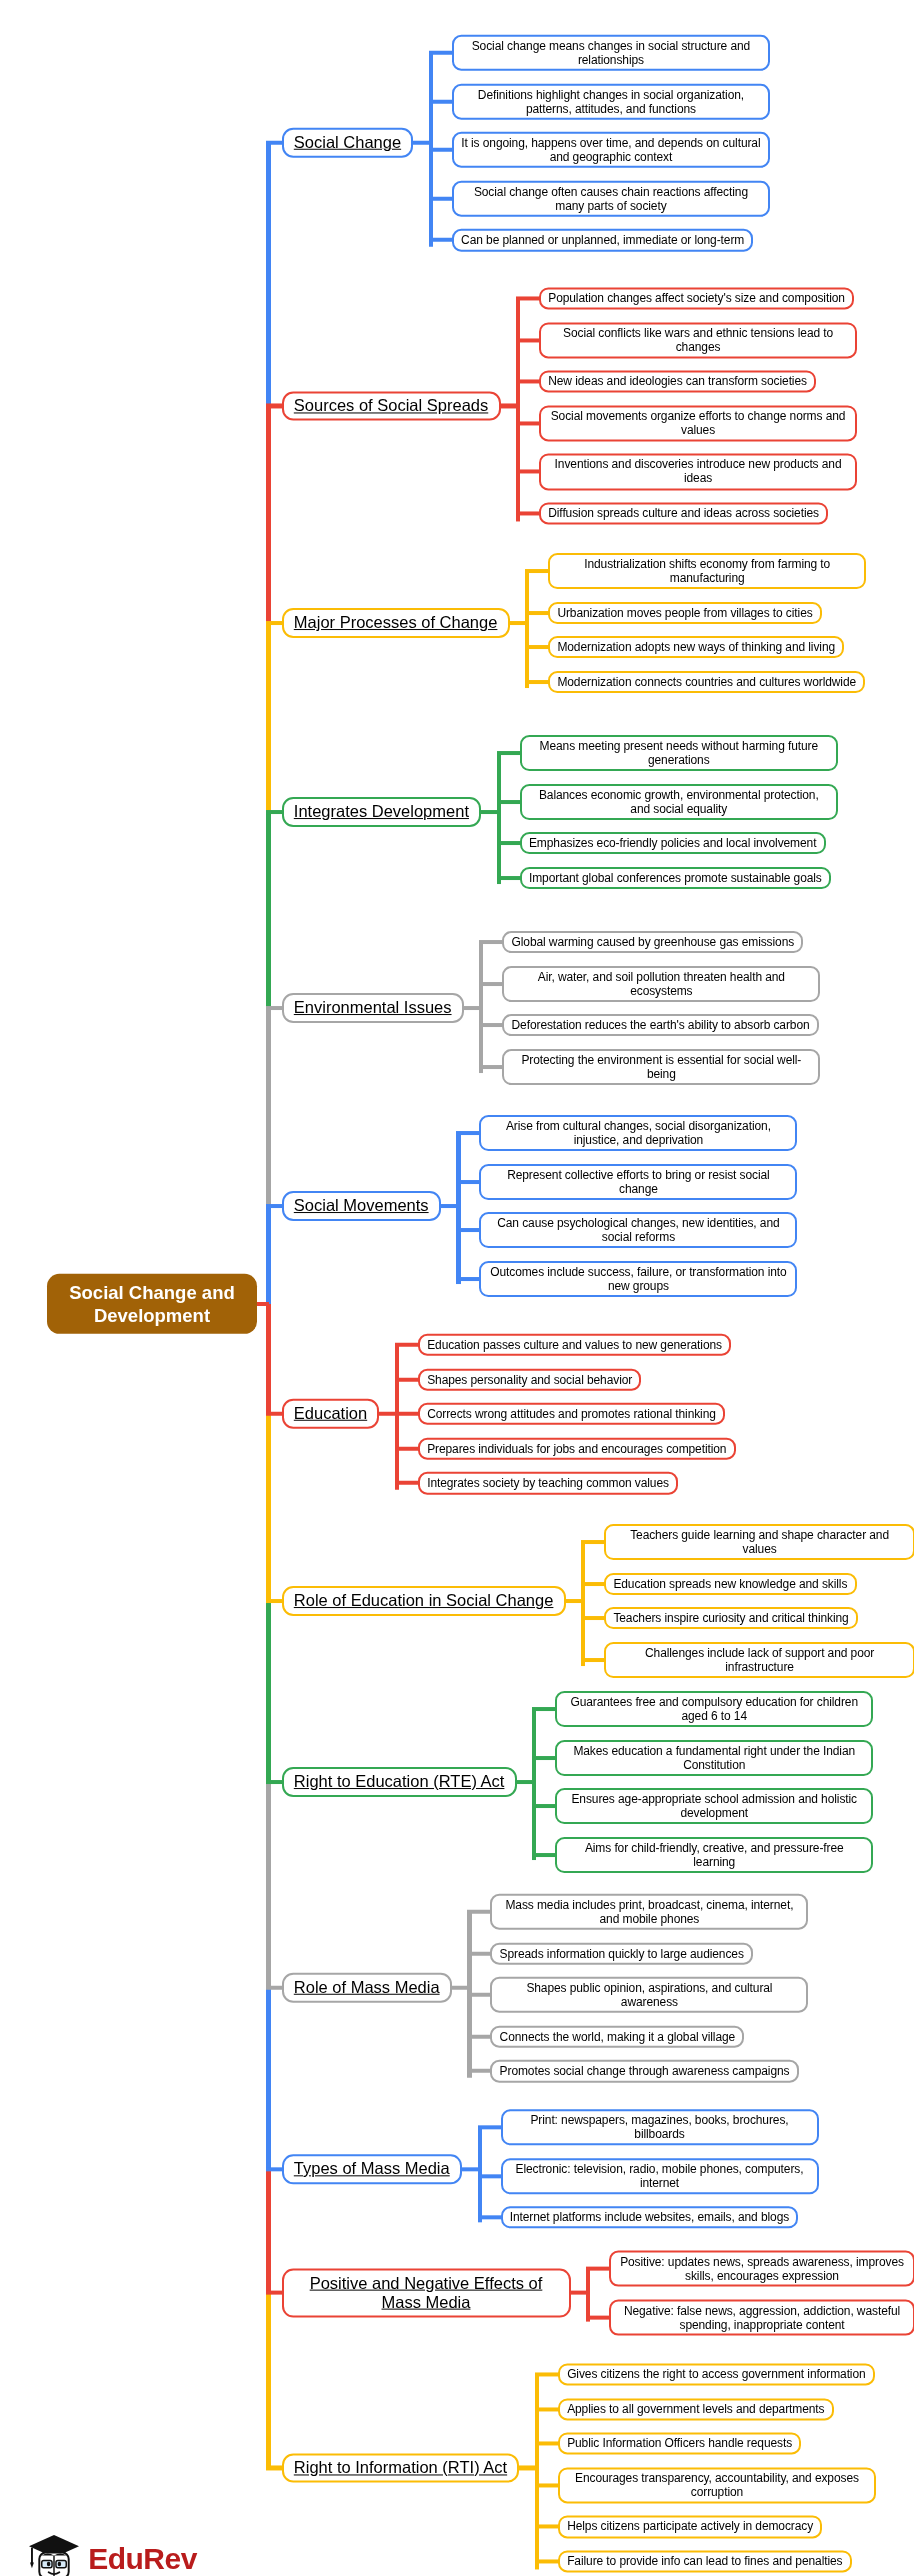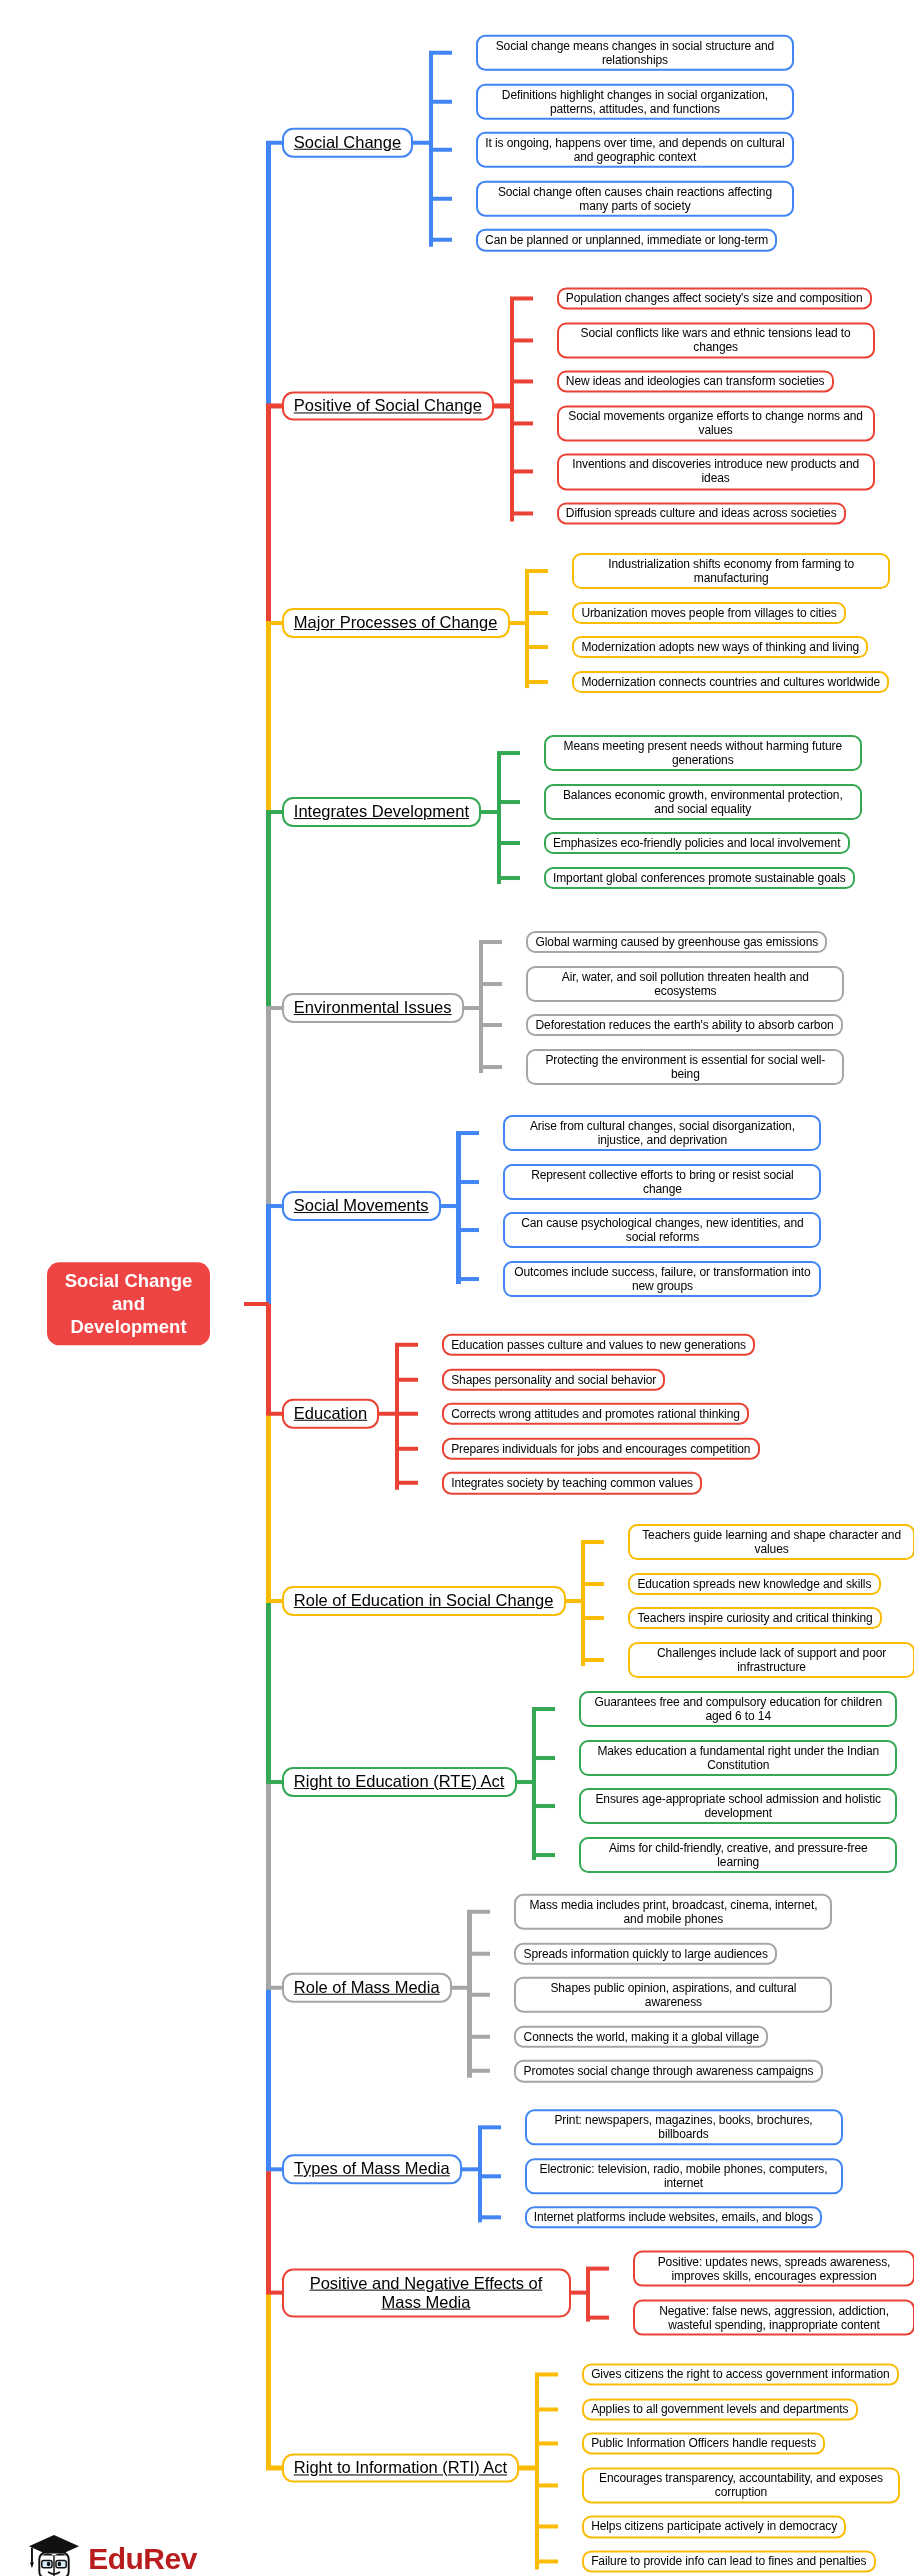--- a/index.html
+++ b/index.html
@@ -12,23 +12,23 @@
     font-family: "Liberation Sans", "DejaVu Sans", sans-serif;
     color: #000;
   }
 
   
   #root-node {
     position: absolute;
     left: 47px;
     top: 1304px;
     transform: translateY(-50%);
-    width: 163px;
+    width: 210px;
     box-sizing: border-box;
-    background: #ef4444;
+    background: #a16207;
     color: #fff;
     border-radius: 12.4px;
     font-size: 18.5px;
     font-weight: bold;
     line-height: 23px;
     text-align: center;
     padding: 7.2px 5.2px;
   }
   #root-link {
     position: absolute;
@@ -77,21 +77,20 @@
     box-sizing: border-box;
     max-width: 318px;
     border: 2.6px solid var(--c);
     border-radius: 9.3px;
     background: #fff;
     font-size: 12px;
     line-height: 14px;
     letter-spacing: -0.1px;
     text-align: center;
     padding: 2.1px 7.2px;
-    margin-left: 24px;
   }
 
   
   #logo {
     position: absolute;
     left: 27px;
     top: 2533px;
     display: flex;
     align-items: center;
     gap: 7.2px;
@@ -152,21 +151,21 @@
           </div>
           <div class="kid">
             <div class="kstub"></div>
             <div class="kbox">Can be planned or unplanned, immediate or long-term</div>
           </div>
           <div class="spine" style="top: 16.5px; height: 195px;"></div>
         </div>
       </div>
       <div class="branch" style="--c: #EA4335; top: 406px;">
         <div class="tstub"></div>
-        <div class="blabel">Positive of Social Change</div>
+        <div class="blabel">Sources of Social Spreads</div>
         <div class="blink"></div>
         <div class="kids">
           <div class="kid">
             <div class="kstub"></div>
             <div class="kbox">Population changes affect society's size and composition</div>
           </div>
           <div class="kid">
             <div class="kstub"></div>
             <div class="kbox">Social conflicts like wars and ethnic tensions lead to changes</div>
           </div>

